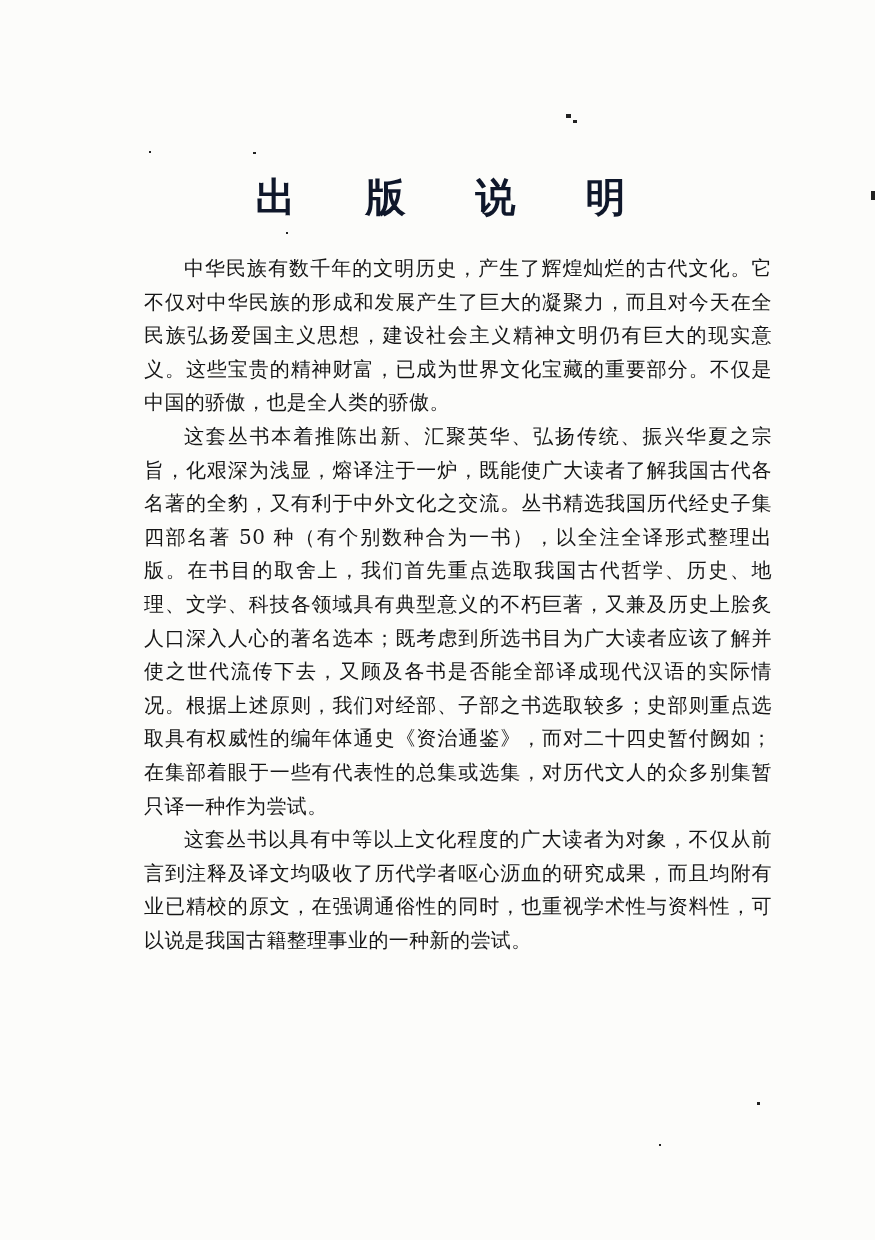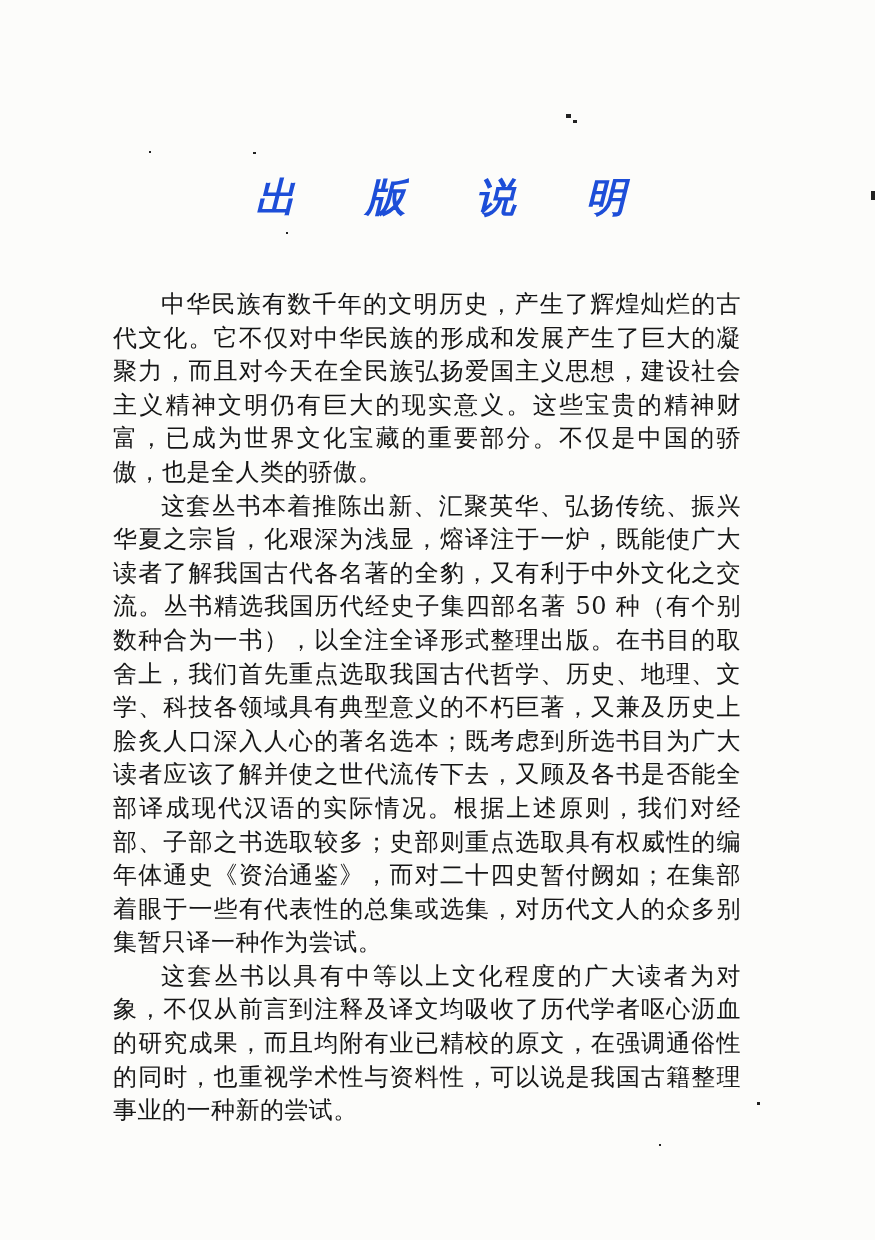--- a/index.html
+++ b/index.html
@@ -20,33 +20,31 @@
     position: absolute;
     top: 170px;
     left: 0;
     width: 100%;
     text-align: center;
     font-size: 40px;
     font-weight: bold;
     letter-spacing: 1.75em;
     text-indent: 1.9em; 
     white-space: nowrap;
-    color: #1d4ed8;
-    font-style: italic;
+    color: #0f172a;
   }
   .doc-body {
     position: absolute;
-    left: 113px;
+    left: 144px;
     top: 252px;
     width: 628px;
-    font-size: 24px;
+    font-size: 20px;
     line-height: 33.6px;
     text-align: justify;
     letter-spacing: 0.02em;
-    margin-top: 36px;
   }
   .doc-body p {
     margin: 0;
     padding: 0;
     text-indent: 2em;
   }
   
   .speck {
     position: absolute;
     background: #222;

